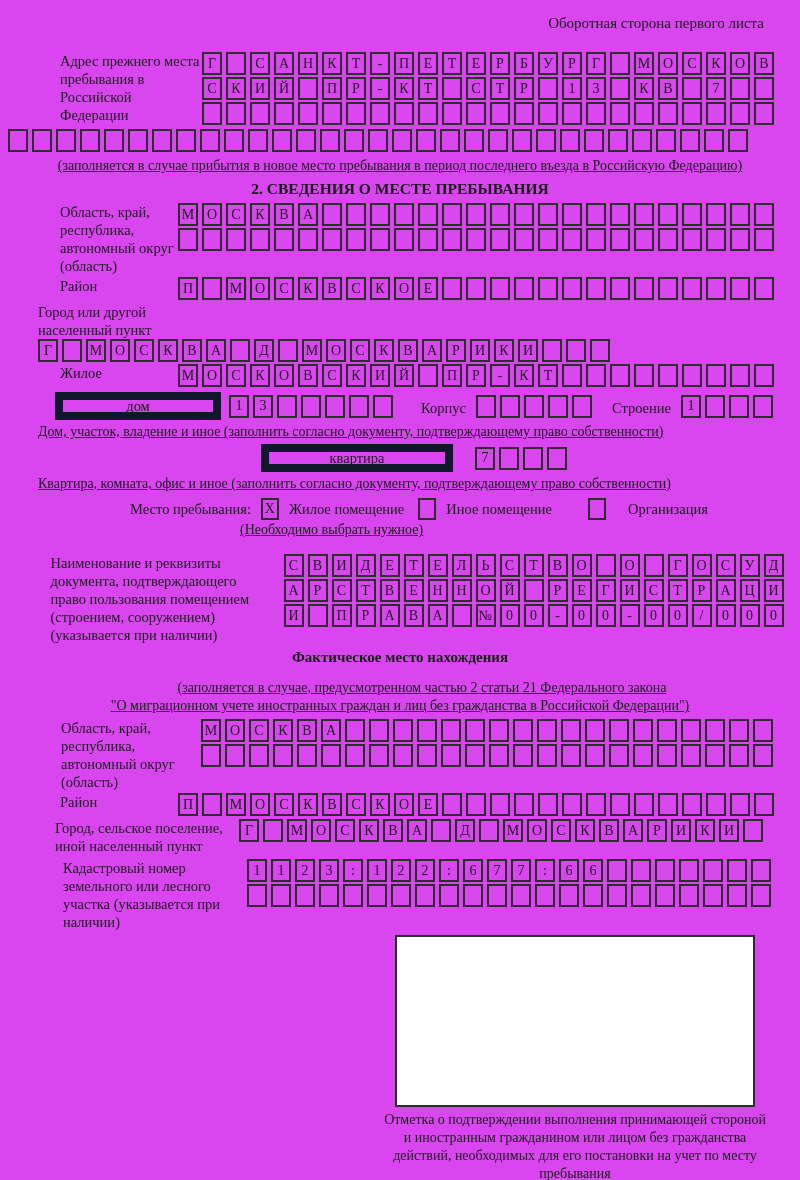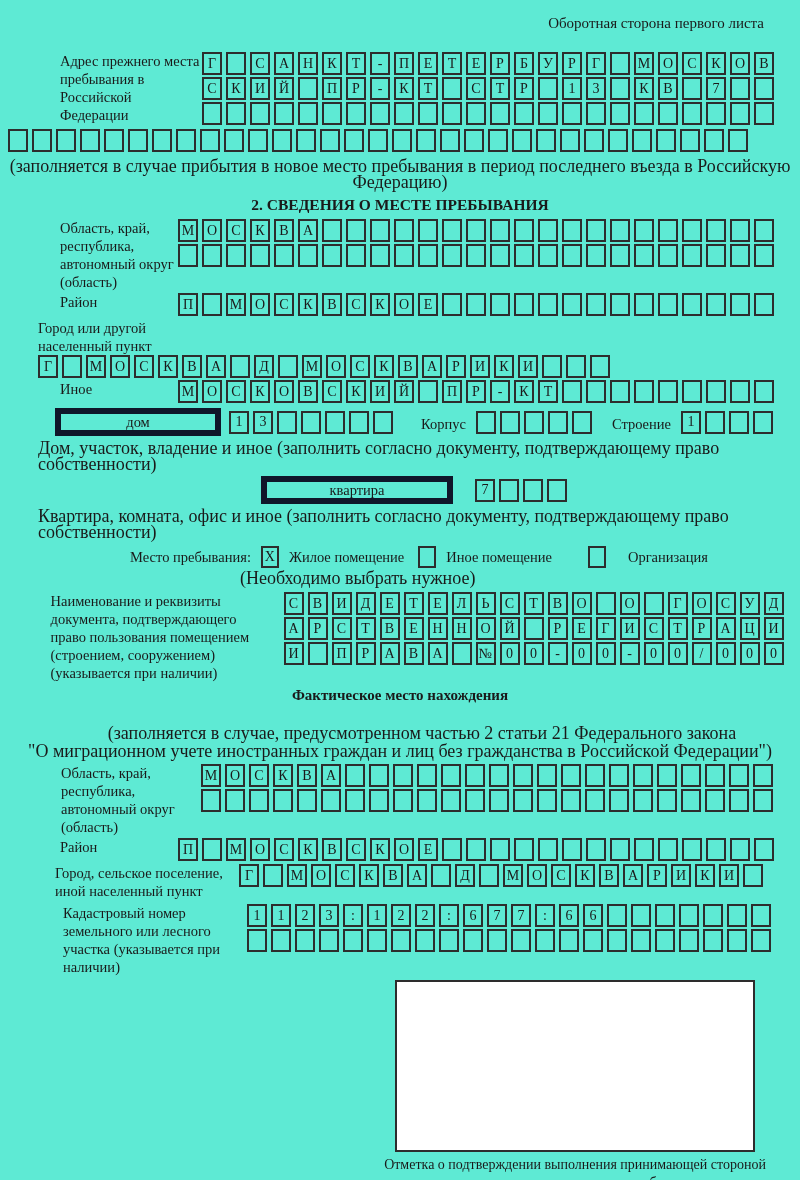--- a/index.html
+++ b/index.html
@@ -2,50 +2,50 @@
 <html lang="ru"><head>
 <meta charset="utf-8">
 <style>
   html,body{margin:0;padding:0;background:#fff;}
   .page{
     position:relative;
     width:800px;height:1180px;
     box-sizing:border-box;
     padding-top:14px;
     overflow:hidden;
-    background:#5eead4;
+    background:#d946ef;
     color:#1a1a1a;
     font-family:"Liberation Serif","DejaVu Serif",serif;
   }
   .corner-note{ text-align:right; padding-right:36px; font-size:15px; line-height:18px;}
   .frow{display:flex; align-items:flex-start;justify-content:center;}
   .vcenter{align-items:center;}
   .lbl{font-size:14.5px; line-height:18px; flex:none;}
-  .note{font-size:18px; line-height:16px;}
+  .note{font-size:14px; line-height:16px;text-decoration:underline;}
   .center{text-align:center;}
   .grid{display:flex; flex-wrap:nowrap; flex:none;}
   .grid-col{display:flex; flex-direction:column; row-gap:2px;}
   .cbox{
     box-sizing:border-box; flex:none;
     display:inline-flex; align-items:center; justify-content:center;
     width:20px; height:23px; margin-right:4px;
     border:2px solid #2d2d2d;
     font-size:14px; line-height:1;
   }
   .chk{
     box-sizing:border-box; flex:none;
     display:inline-flex; align-items:center; justify-content:center;
     width:18px; height:22px;
     border:2px solid #2d2d2d;
     font-size:14px;
   }
   .lblbox{
     box-sizing:border-box; flex:none;
     display:flex; align-items:center; justify-content:center;
-    height:28px; border:6px solid #0f172a;
+    height:28px; border:8px solid #0f172a;
     font-size:14.5px;
   }
   .sec-title{font-weight:bold; font-size:15.5px; line-height:19px;}
   .act-title{font-weight:bold; font-size:15px; line-height:19px;}
 
   
   .addr-block{margin:20px 0 0 38px;}
   .addr-lbl{width:142px;}
   .fullrow{margin:4px 0 0 8px;}
   .top-note{margin-top:6px;}
@@ -62,24 +62,24 @@
   .stroenie-lbl{margin:4px 10px 0 16px;}
   .under-note{margin:4px 0 0 38px;}
   .apt-row{margin:4px 0 0 32px;gap:12px;}
   .apt-box{width:192px; margin-right:10px;}
   .stay-row{margin:6px 0 0 38px;}
   .stay-lbl{margin-right:10px;}
   .opt-lbl-1{margin:0 14px 0 10px;}
   .opt-lbl-2{margin:0 36px 0 10px;}
   .opt-lbl-3{margin:0 0 0 22px;}
   .stay-note{margin:2px 0 0 240px;}
-  .doc-block{margin:6px 0 0 38px;gap:21px;}
+  .doc-block{margin:16px 0 0 38px;gap:21px;}
   .doc-lbl{width:212px;}
   .act-title-row{margin-top:4px;}
-  .act-note1{margin-top:20px;padding-left:44px;}
+  .act-note1{margin-top:13px;padding-left:44px;}
   .act-note2{margin-top:2px;}
   .fact-region-block{margin:5px 0 0 38px;}
   .fact-region-lbl{width:140px;}
   .fact-district-row{margin:2px 0 0 38px;}
   .fact-district-lbl{width:118px;}
   .fact-city-row{margin:3px 16px 0 38px;}
   .fact-city-lbl{width:184px;}
   .cadastre-block{margin:4px 0 0 38px;}
   .cadastre-lbl{width:184px;}
   .stamp-box{
@@ -337,21 +337,21 @@
         <span class="cbox">И</span>
         <span class="cbox">К</span>
         <span class="cbox">И</span>
         <span class="cbox"></span>
         <span class="cbox"></span>
         <span class="cbox"></span>
       </div>
   </div>
 
   <div class="frow street-row">
-    <div class="lbl region-lbl">Иное</div>
+    <div class="lbl region-lbl">Жилое</div>
     <div class="grid">
         <span class="cbox">М</span>
         <span class="cbox">О</span>
         <span class="cbox">С</span>
         <span class="cbox">К</span>
         <span class="cbox">О</span>
         <span class="cbox">В</span>
         <span class="cbox">С</span>
         <span class="cbox">К</span>
         <span class="cbox">И</span>

